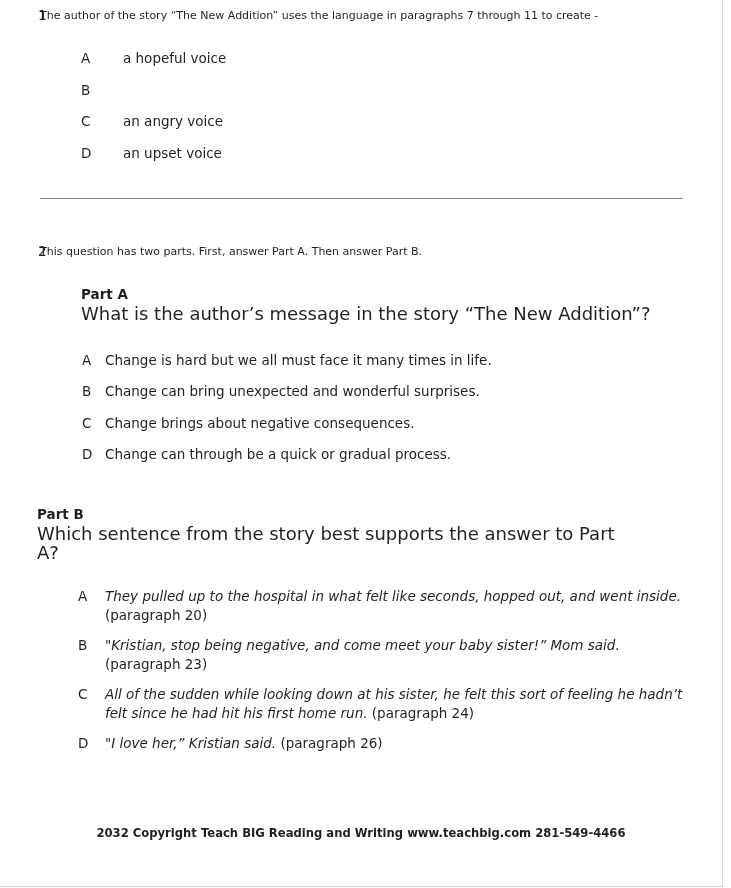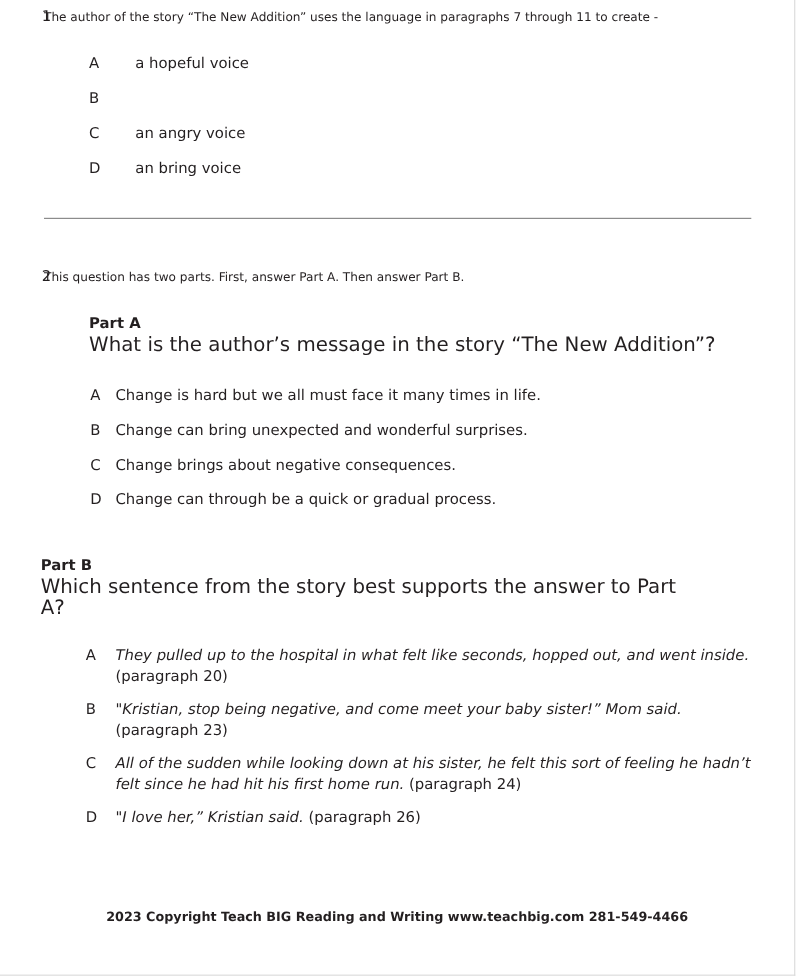--- a/index.html
+++ b/index.html
@@ -186,21 +186,21 @@
       </li>
       <li class="choice">
         <span class="choice-letter">B</span>
       </li>
       <li class="choice">
         <span class="choice-letter">C</span>
         <span class="choice-text">an angry voice</span>
       </li>
       <li class="choice">
         <span class="choice-letter">D</span>
-        <span class="choice-text">an bring voice</span>
+        <span class="choice-text">an upset voice</span>
       </li>
     </ul>
   </div>
 
   <div class="divider"></div>
 
   <div class="question-block q2">
     <div class="q-row">
       <div class="q-number">2</div>
       <div class="q-stem">This question has two parts. First, answer Part A. Then answer Part B.</div>
@@ -248,15 +248,15 @@
         <span class="choice-letter">C</span>
         <span class="choice-text"><span class="quote">All of the sudden while looking down at his sister, he felt this sort of feeling he hadn’t felt since he had hit his first home run.</span> <span class="ref">(paragraph 24)</span></span>
       </li>
       <li class="choice">
         <span class="choice-letter">D</span>
         <span class="choice-text"><span class="quote">"I love her,” Kristian said.</span> <span class="ref">(paragraph 26)</span></span>
       </li>
     </ul>
   </div>
 
-  <div class="footer">2023 Copyright Teach BIG Reading and Writing www.teachbig.com 281-549-4466</div>
+  <div class="footer">2032 Copyright Teach BIG Reading and Writing www.teachbig.com 281-549-4466</div>
 
 </div>
 
 </body></html>

